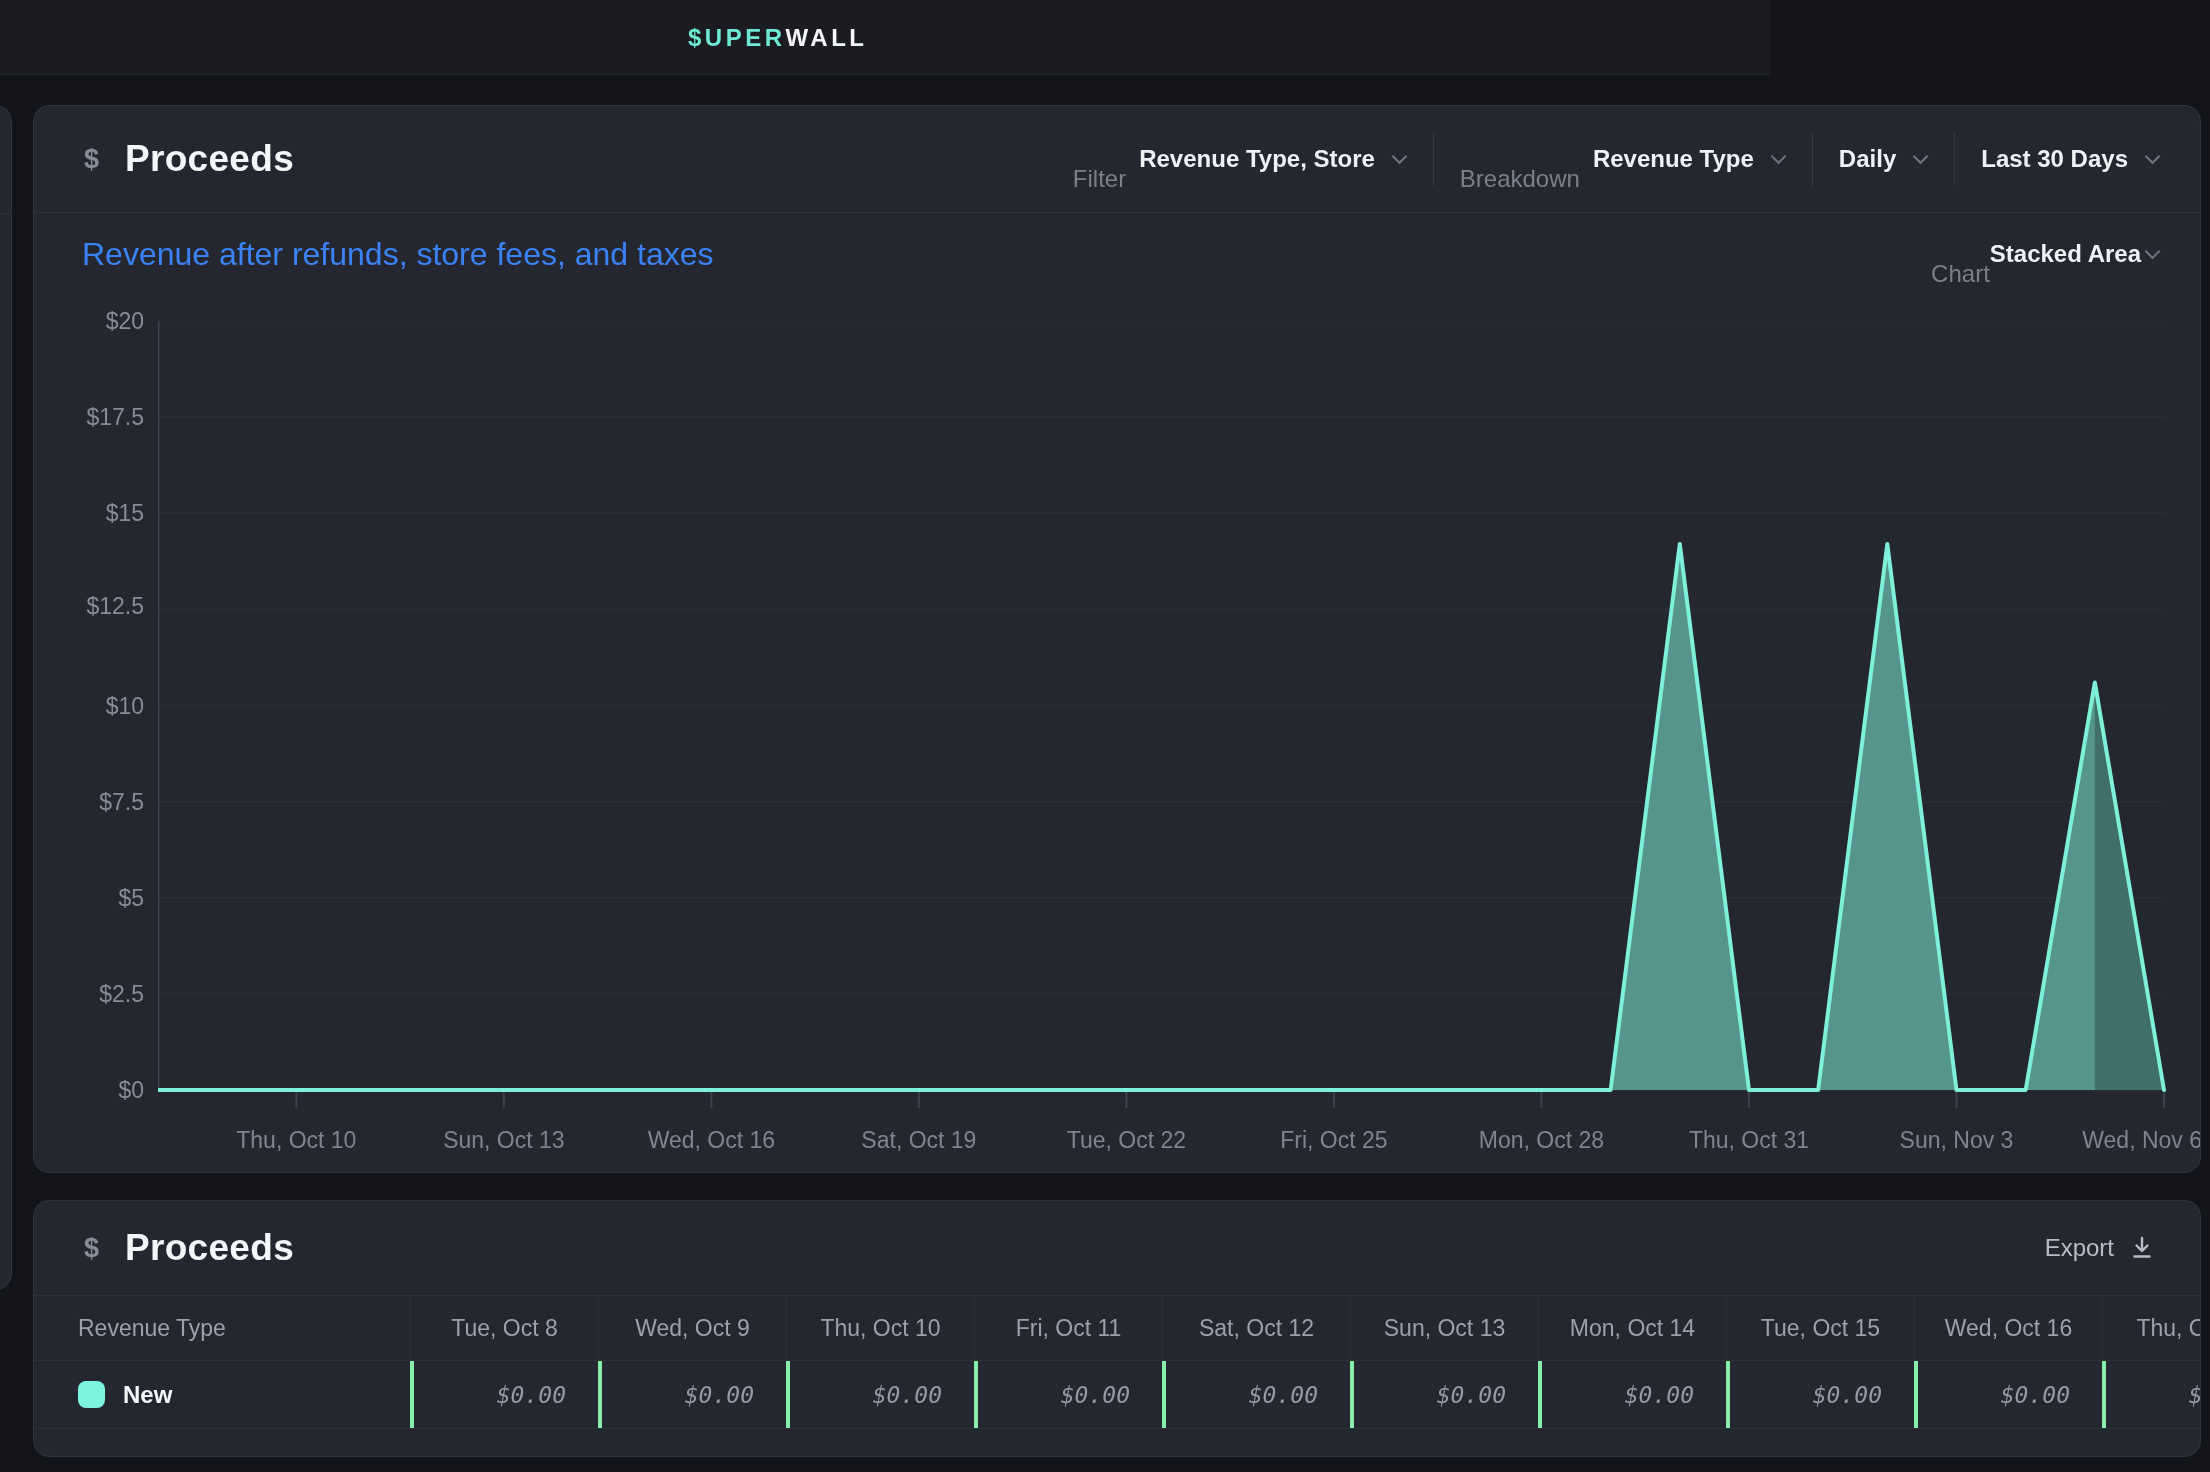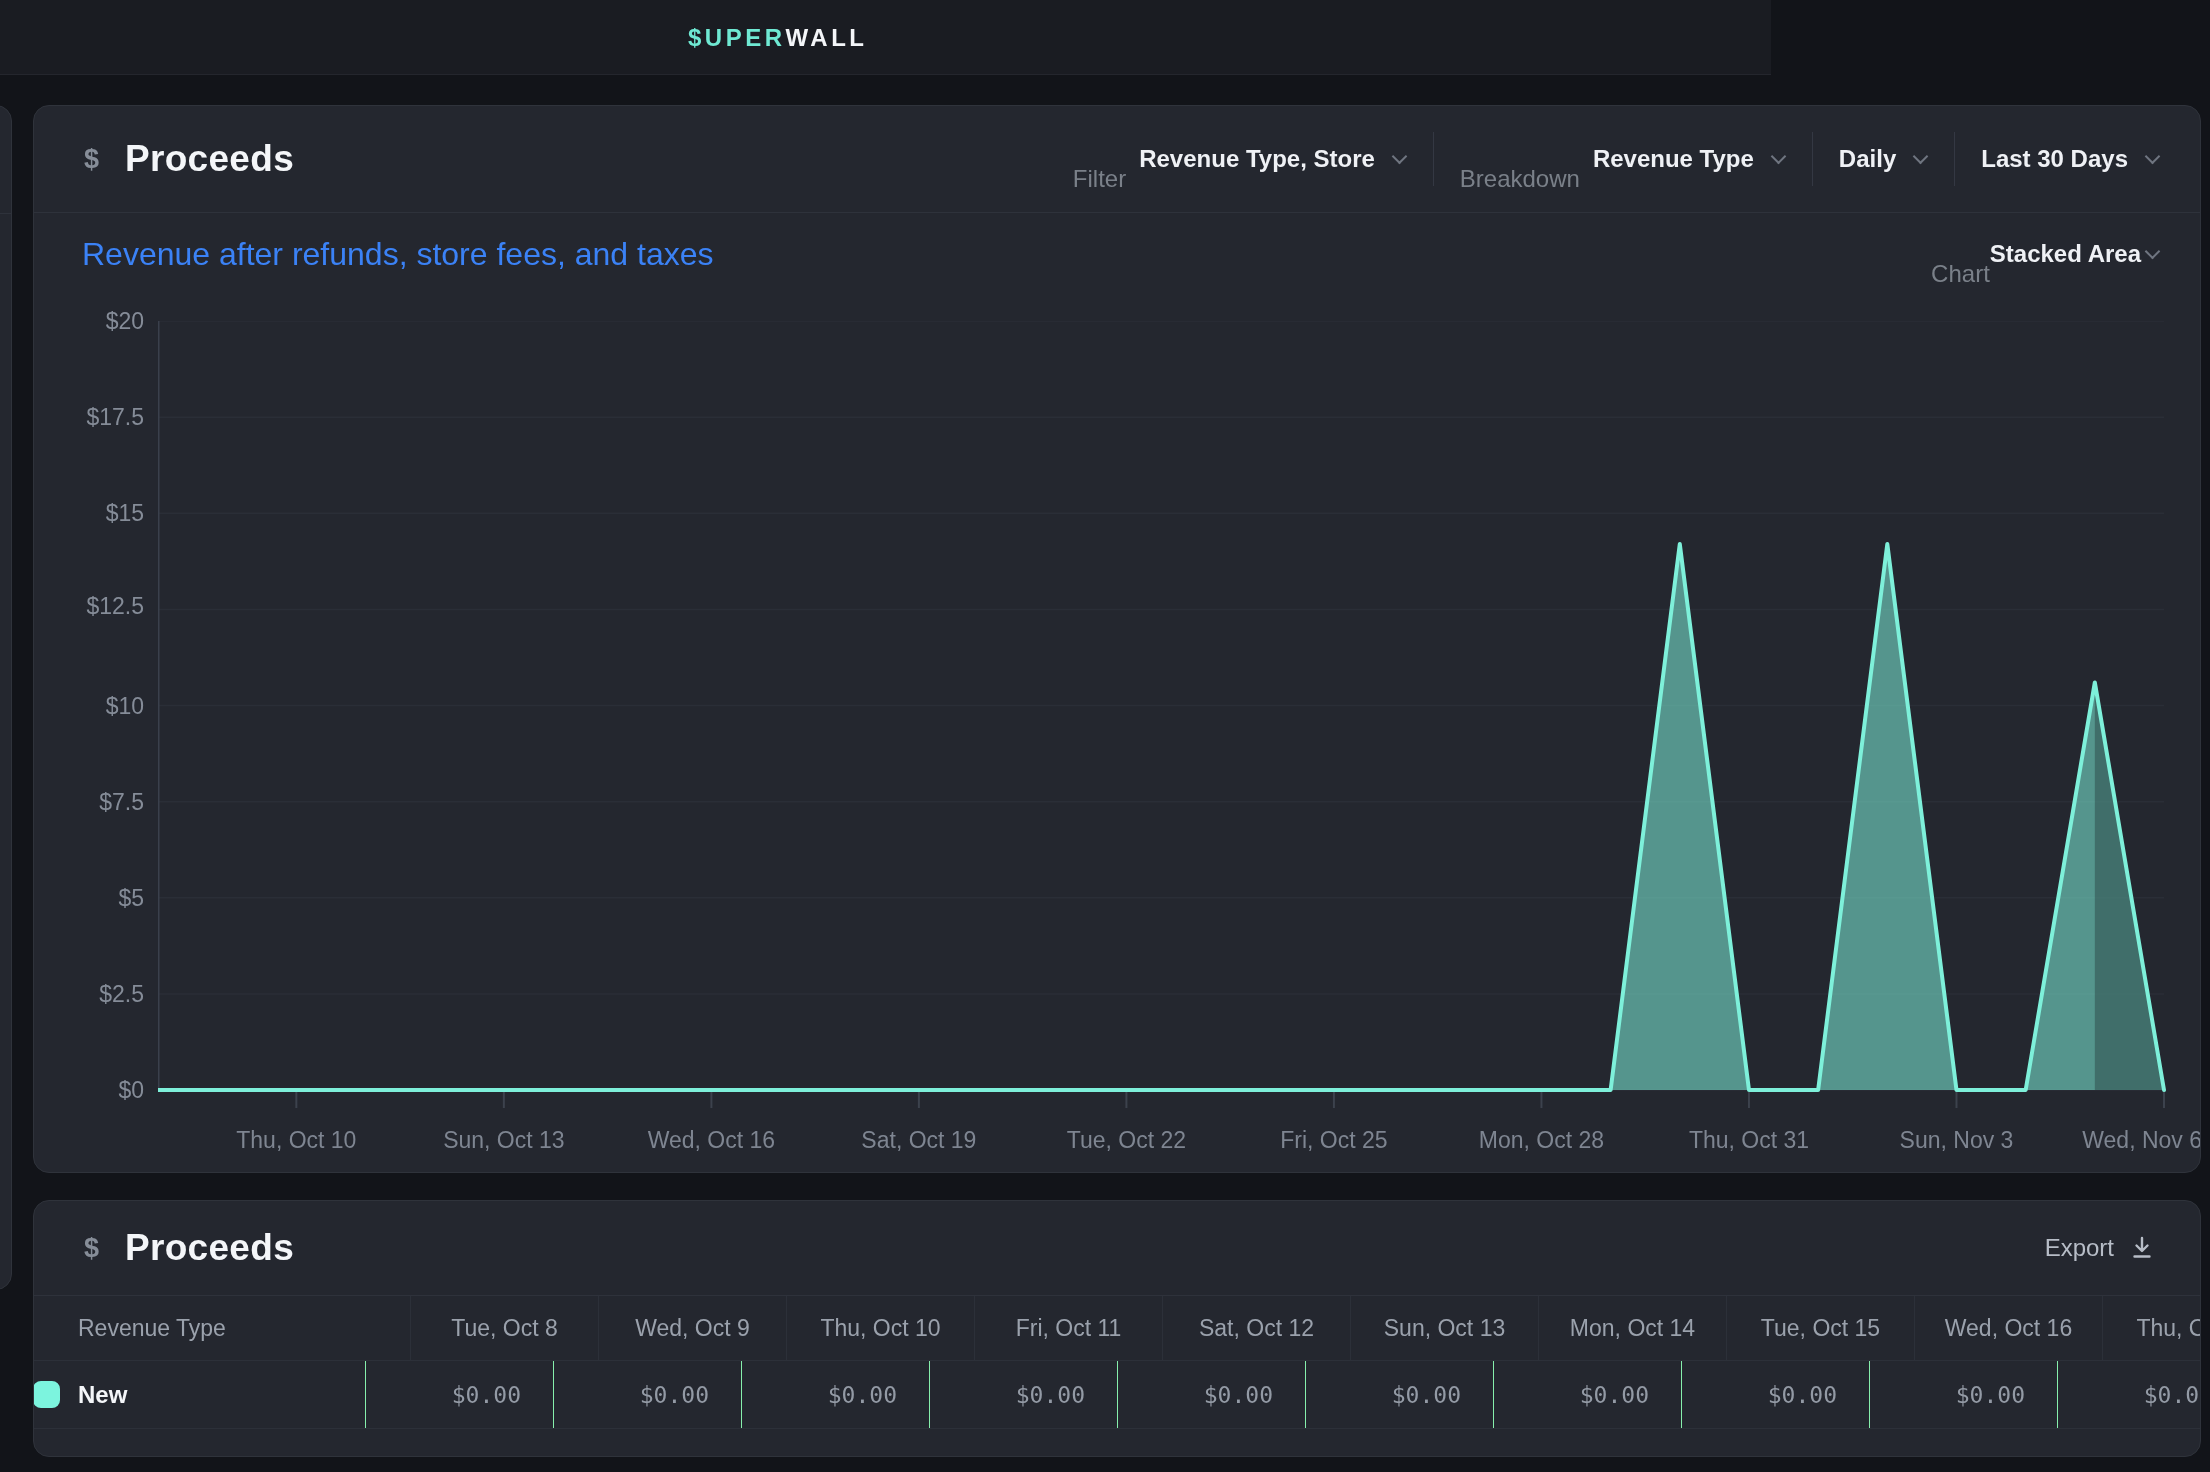--- a/index.html
+++ b/index.html
@@ -72,25 +72,25 @@
   .chart-svg { position:absolute; left:124px; top:215px; }
 
   
   .table-header {
     height:95px; display:flex; align-items:center; justify-content:space-between;
     padding:0 44px 0 50px; border-bottom:1px solid #2E323B;
   }
   .export-btn { display:flex; align-items:flex-start; gap:14px; color:#B7BDC7; font-size:24px; cursor:pointer; }
   .trow { display:flex; align-items:stretch; border-bottom:1px solid #2C3039; }
   .trow-head { height:65px; }
-  .trow-data { height:68px;justify-content:center; }
+  .trow-data { height:68px; }
   .tcell { display:flex; align-items:center; }
   .tcell-first { width:376px; flex:0 0 376px; padding-left:44px; }
   .tcell-date { width:188px; flex:0 0 188px; border-left:1px solid #2C3039; justify-content:center; }
-  .tcell-val { width:188px; flex:0 0 188px; border-left:1px solid #86efac; justify-content:flex-end; padding-right:32px; }
+  .tcell-val { width:188px; flex:0 0 188px; border-left:4px solid #86efac; justify-content:flex-end; padding-right:32px;font-style:italic; }
   .th-text { color:#9AA1AC; font-size:23px; }
   .row-label { color:#F4F6F9; font-size:24px; font-weight:600; margin-left:18px; }
   .swatch { width:27px; height:27px; border-radius:8px; flex:0 0 27px; }
   .mono-val { font-family:"DejaVu Sans Mono", monospace; font-size:23px; color:#939AA5; }
 </style>
 </head>
 <body>
 
 <div id="root">
 

